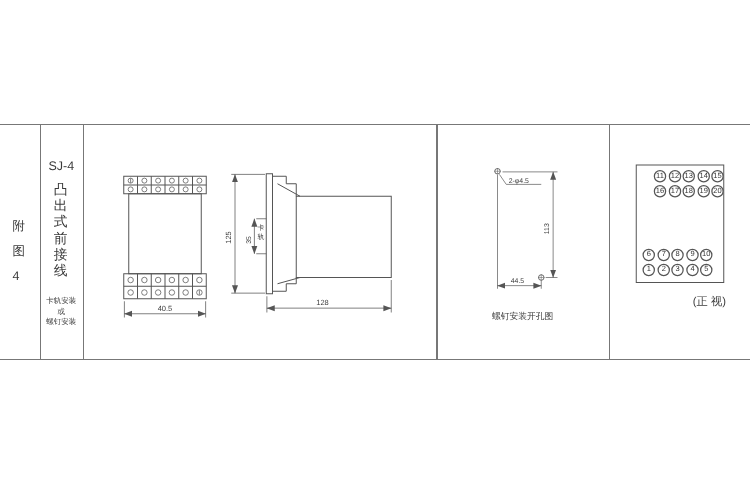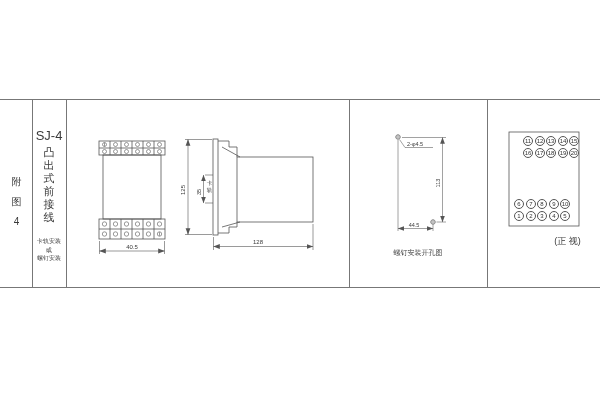--- a/index.html
+++ b/index.html
@@ -1,20 +1,20 @@
 <!DOCTYPE html>
 <html><head>
 <meta charset="utf-8">
 <style>
   html,body{margin:0;padding:0;background:#fff;}
   #canvas{position:relative;width:600px;height:400px;background:#fff;overflow:hidden;
           font-family:"Liberation Sans","DejaVu Sans",sans-serif;color:#333;}
   svg{position:absolute;left:0;top:0;}
   .txt{position:absolute;color:#3a3a3a;}
-  .vstack{text-align:center;word-break:break-all;}
+  .vstack{word-break:break-all;}
   .center{text-align:center;}
   .pre{white-space:pre-line;}
   .tcircle{position:absolute;width:10px;height:10px;box-sizing:border-box;
            border:0.8px solid #555;border-radius:50%;font-size:6px;line-height:8.6px;
            text-align:center;color:#333;background:#fff;}
   .svgtext{fill:#3a3a3a;font-family:"Liberation Sans","DejaVu Sans",sans-serif;}
 </style>
 </head>
 <body>
 
@@ -123,21 +123,21 @@
     </g>
     <text class="svgtext" x="407" y="146" font-size="5.5">2-φ4.5</text>
     <text class="svgtext" transform="translate(439.5,183) rotate(-90)" text-anchor="middle" font-size="5.5">113</text>
     <text class="svgtext" x="414" y="226.5" text-anchor="middle" font-size="5.5">44.5</text>
 
     <rect x="509" y="132" width="70" height="94" stroke="#555" stroke-width="0.8" fill="none"></rect>
   </svg>
 
   <div class="txt vstack" style="left:10px;top:172px;width:13px;font-size:10px;line-height:20px;">附图4</div>
 
-  <div class="txt center" style="left:32px;top:128px;width:34px;font-size:13px;">SJ-4</div>
+  <div class="txt center" style="left:32px;top:128px;width:34px;font-size:10px;">SJ-4</div>
   <div class="txt vstack" style="left:43px;top:146px;width:12px;font-size:11px;line-height:13px;">凸出式前接线</div>
   <div class="txt center pre" style="left:32px;top:237px;width:34px;font-size:6px;line-height:8.5px;">卡轨安装
 或
 螺钉安装</div>
 
   <div class="txt vstack" style="left:206px;top:180px;width:7px;font-size:5.5px;line-height:7px;">卡轨</div>
 
   <div class="txt center" style="left:349px;top:248px;width:138px;font-size:7px;">螺钉安装开孔图</div>
 
   <div class="txt center" style="left:487px;top:235px;width:103px;font-size:9px;margin-left:29px;">(正 视)</div>

